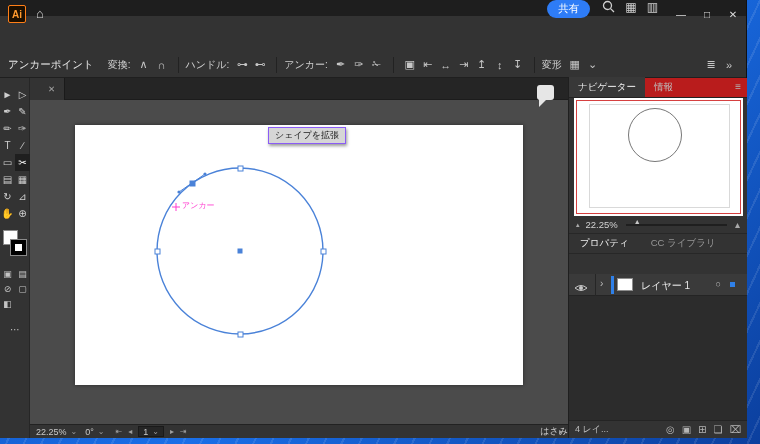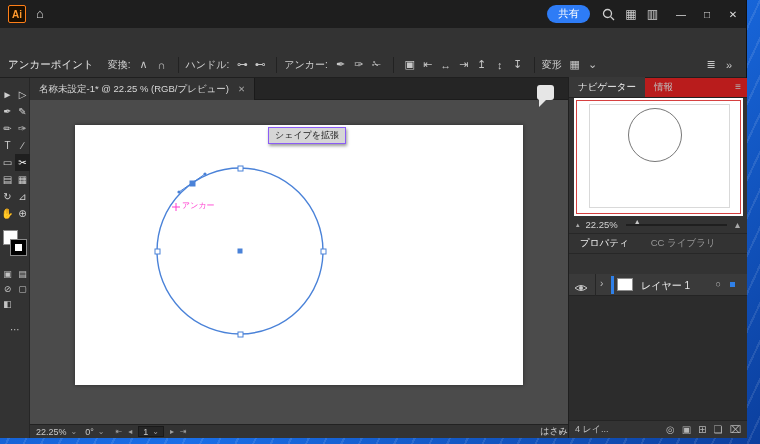--- a/index.html
+++ b/index.html
@@ -6,26 +6,26 @@
   body { font-family:"Liberation Sans","DejaVu Sans",sans-serif; }
   .screen { position:relative; width:760px; height:444px; overflow:hidden;
     background:
       repeating-linear-gradient(115deg, rgba(255,255,255,.10) 0 2px, rgba(255,255,255,0) 2px 16px),
       linear-gradient(135deg,#0c47ad 0%,#1a6fe8 52%,#0b3f9e 100%);
   }
   .window { position:absolute; left:0; top:0; width:747px; height:438px; background:#333;
     border-right:1px solid #111; border-bottom:1px solid #111; }
 
   
-  .titlebar { position:absolute; left:0; top:0; width:100%; height:28px; background:#1e1e1e; }
+  .titlebar { position:absolute; left:0; top:0; width:100%; height:16px; background:#1e1e1e; }
   .app-icon { position:absolute; left:8px; top:5px; width:18px; height:18px; background:#1c0f00;
     border:1px solid #ff7f18; color:#ff9a2e; font-size:10px; font-weight:bold;
     display:flex; align-items:center; justify-content:center; border-radius:2px; }
   .home-icon { position:absolute; left:36px; top:4px; color:#d8d8d8; font-size:13px; line-height:20px; }
-  .tb-right { position:absolute; right:0; top:0; height:28px; display:flex; align-items:center; }
+  .tb-right { position:absolute; right:0; top:0; height:28px; display:flex; align-items:flex-start; }
   .share-btn { height:18px; padding:0 11px; border-radius:10px; background:#2e7cf6; color:#fff;
     font-size:10.5px; display:flex; align-items:center; margin-right:12px; }
   .tb-ic { color:#cfcfcf; font-size:12px; margin-right:10px; display:flex; align-items:center; }
   .win-ctl { width:26px; height:28px; display:flex; align-items:center; justify-content:center;
     color:#dedede; font-size:10px; }
 
   
   .menubar { position:absolute; left:0; top:28px; width:100%; height:24px; background:#323232;
     display:flex; align-items:center; padding-left:6px; border-bottom:1px solid #272727; }
   .menu-item { color:#e2e2e2; font-size:10.5px; padding:0 7px; white-space:nowrap; }
@@ -219,21 +219,20 @@
       <span class="btool">▤</span>
       <span class="btool">⊘</span>
       <span class="btool">▢</span>
       <span class="btool">◧</span>
     </div>
     <div class="more-tools">⋯</div>
   </div>
 
   <div class="tabstrip">
     <div class="doc-tab">
-      <span class="doc-tab-title">名称未設定-1* @ 22.25 % (RGB/プレビュー)</span>
       <span class="doc-tab-close">✕</span>
     </div>
   </div>
 
   <div class="canvas">
     <div class="artboard"></div>
     <svg class="overlay" viewBox="0 0 538 324">
       <circle class="sel-stroke" cx="210" cy="151" r="83"></circle>
       <line class="handle" x1="149" y1="92" x2="175" y2="74"></line>
       <circle cx="149" cy="92" r="1.6" fill="#4a82d8"></circle>

